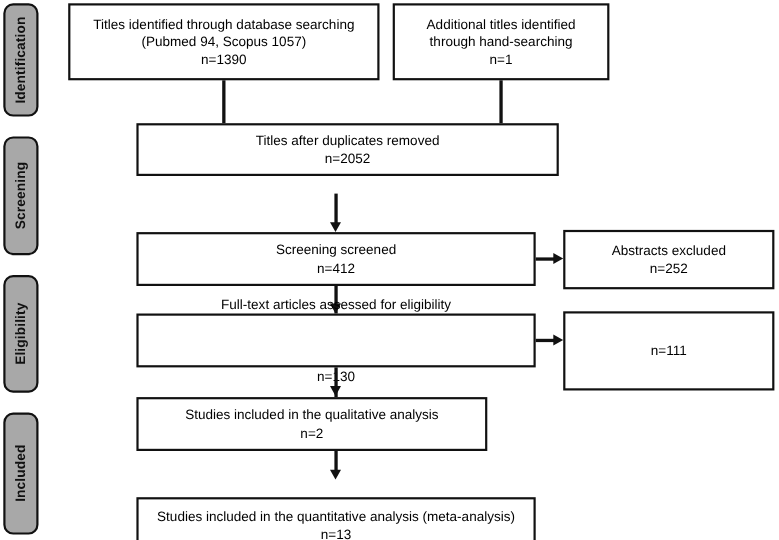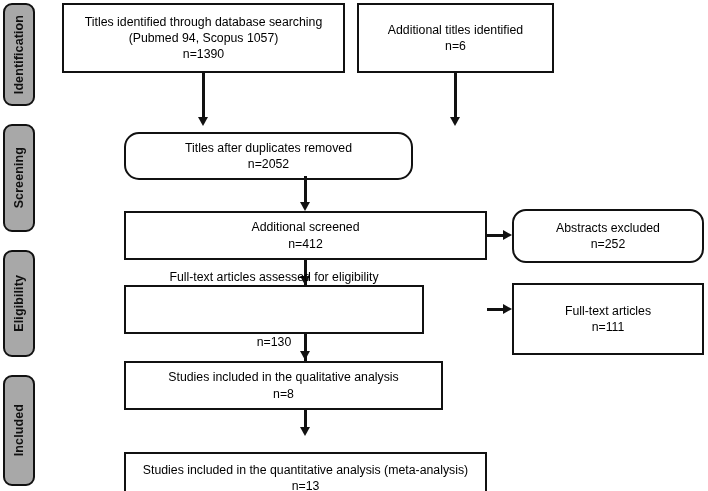--- a/index.html
+++ b/index.html
@@ -112,72 +112,72 @@
   </div>
 
   <div class="flow-box" style="left:62px; top:3px; width:283px; height:70px;">
     <span class="line">Titles identified through database searching</span>
     <span class="line">(Pubmed 94, Scopus 1057)</span>
     <span class="line">n=1390</span>
   </div>
 
   <div class="flow-box" style="left:357px; top:3px; width:197px; height:70px;">
     <span class="line">Additional titles identified</span>
-    <span class="line">n=6</span>
+    <span class="line">through hand-searching</span>
+    <span class="line">n=1</span>
   </div>
 
   <div class="conn-v" style="left:202px; top:73px; height:46px;"></div>
   <div class="arrow-down" style="left:198px; top:117px;"></div>
 
   <div class="conn-v" style="left:454px; top:73px; height:46px;"></div>
   <div class="arrow-down" style="left:450px; top:117px;"></div>
 
-  <div class="flow-box" style="left:124px; top:132px; width:289px; height:48px;border-radius:15px;">
+  <div class="flow-box" style="left:124px; top:112px; width:384px; height:48px;">
     <span class="line">Titles after duplicates removed</span>
     <span class="line">n=2052</span>
   </div>
 
   <div class="conn-v" style="left:304px; top:176px; height:28px;"></div>
   <div class="arrow-down" style="left:300px; top:202px;"></div>
 
   <div class="flow-box" style="left:124px; top:211px; width:363px; height:49px;">
-    <span class="line">Additional screened</span>
+    <span class="line">Screening screened</span>
     <span class="line">n=412</span>
   </div>
 
   <div class="conn-h" style="left:487px; top:234px; width:19px;"></div>
   <div class="arrow-right" style="left:503px; top:230px;"></div>
 
-  <div class="flow-box" style="left:512px; top:209px; width:192px; height:54px;border-radius:14px;">
+  <div class="flow-box" style="left:512px; top:209px; width:192px; height:54px;">
     <span class="line">Abstracts excluded</span>
     <span class="line">n=252</span>
   </div>
 
   <div class="conn-v" style="left:304px; top:260px; height:27px;"></div>
   <div class="arrow-down" style="left:300px; top:276px;"></div>
 
-  <div class="flow-box" style="left:124px; top:285px; width:300px; height:49px;gap:48px;">
+  <div class="flow-box" style="left:124px; top:285px; width:363px; height:49px;gap:48px;">
     <span class="line">Full-text articles assessed for eligibility</span>
     <span class="line">n=130</span>
   </div>
 
   <div class="conn-h" style="left:487px; top:308px; width:19px;"></div>
   <div class="arrow-right" style="left:503px; top:304px;"></div>
 
   <div class="flow-box" style="left:512px; top:283px; width:192px; height:72px;">
-    <span class="line">Full-text articles</span>
     <span class="line">n=111</span>
   </div>
 
   <div class="conn-v" style="left:304px; top:334px; height:27px;"></div>
   <div class="arrow-down" style="left:300px; top:351px;"></div>
 
   <div class="flow-box" style="left:124px; top:361px; width:319px; height:49px;">
     <span class="line">Studies included in the qualitative analysis</span>
-    <span class="line">n=8</span>
+    <span class="line">n=2</span>
   </div>
 
   <div class="conn-v" style="left:304px; top:410px; height:22px;"></div>
   <div class="arrow-down" style="left:300px; top:427px;"></div>
 
   <div class="flow-box" style="left:124px; top:452px; width:363px; height:52px;">
     <span class="line">Studies included in the quantitative analysis (meta-analysis)</span>
     <span class="line">n=13</span>
   </div>
 

